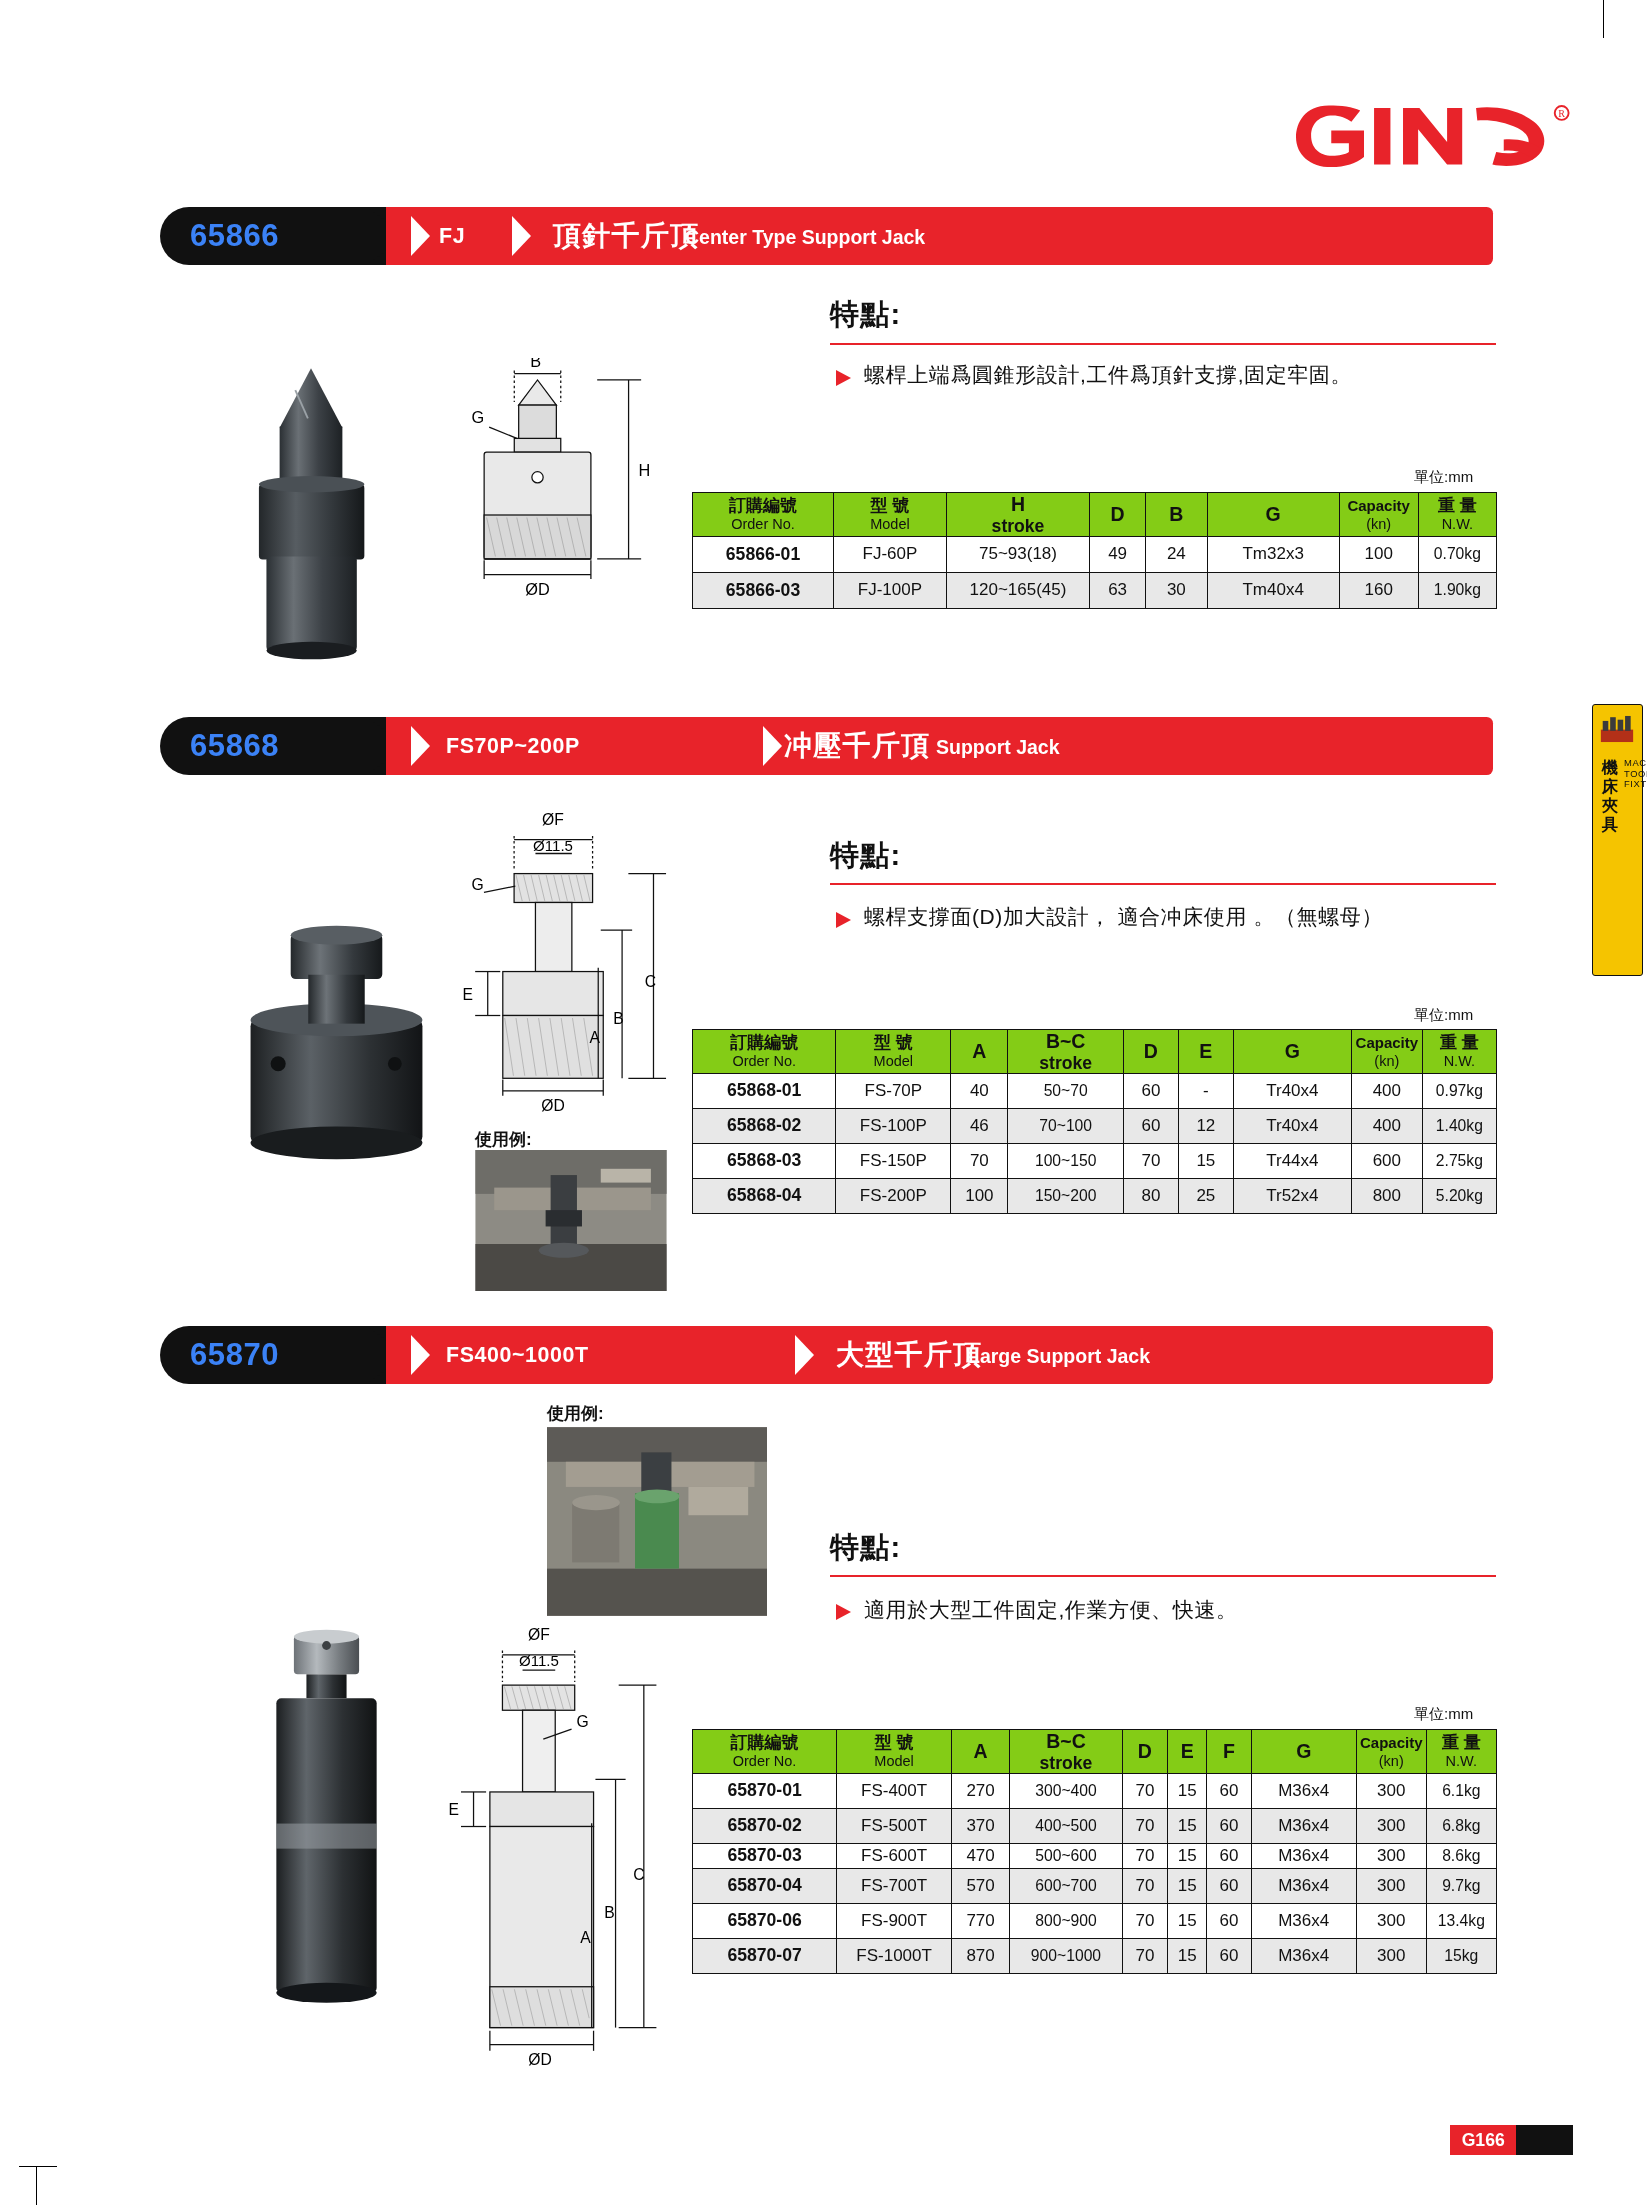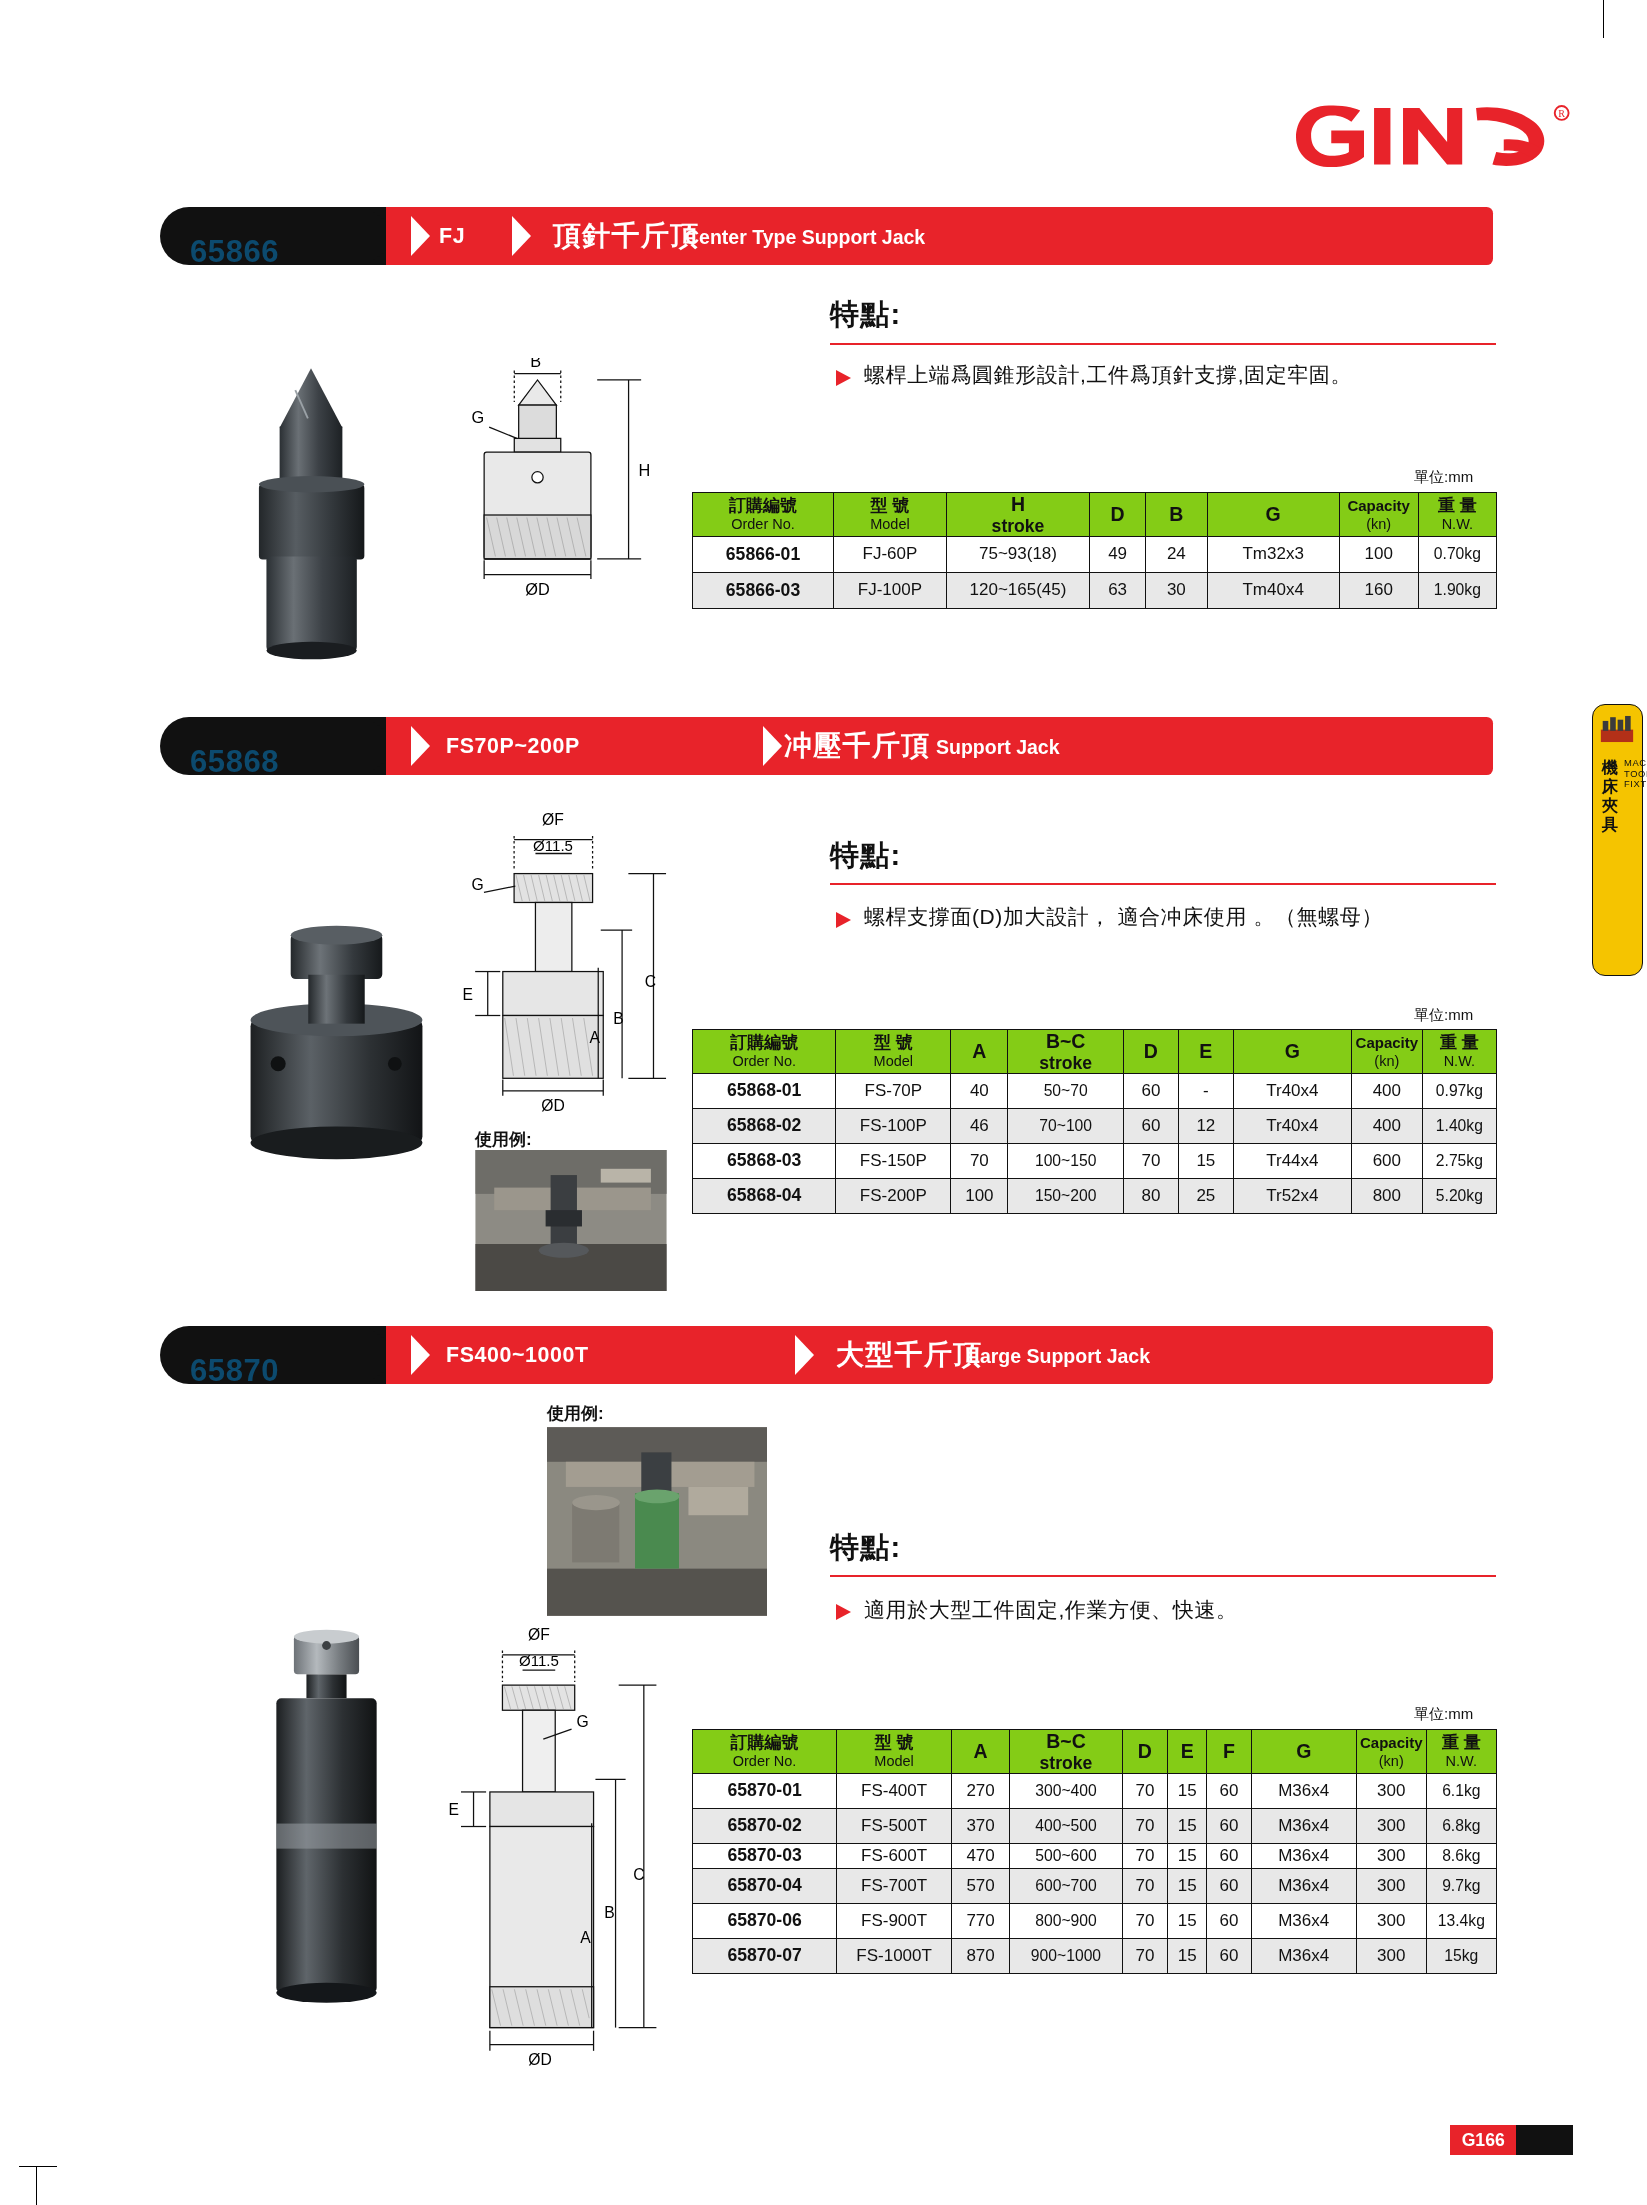--- a/index.html
+++ b/index.html
@@ -28,22 +28,22 @@
   .sec-bar .blacktip{
     position:absolute;left:207px;top:0;width:0;height:0;
     border-top:29px solid transparent;border-bottom:29px solid transparent;
     border-left:39px solid #111;
   }
   .sec-bar .red{
     position:absolute;left:226px;top:0;right:0;height:58px;background:#e8232a;
     border-radius:0 6.3px 6.3px 0;
   }
   .sec-bar .num{
-    position:absolute;left:30px;top:16px;height:58px;line-height:58px;
-    color:#0c4a6e;font-size:31px;font-weight:bold;letter-spacing:0.6px;z-index:5;
+    position:absolute;left:30px;top:0;height:58px;line-height:58px;
+    color:#3b82f6;font-size:31px;font-weight:bold;letter-spacing:0.6px;z-index:5;
   }
   .sec-bar .model{
     position:absolute;top:0;height:58px;line-height:58px;color:#fff;
     font-size:21.4px;font-weight:bold;letter-spacing:0.6px;z-index:5;
   }
   .sec-bar .chev{
     position:absolute;top:8.8px;width:21.4px;height:40px;z-index:6;
   }
   .sec-bar .chev:before{
     content:"";position:absolute;left:0;top:0;width:0;height:0;
@@ -82,21 +82,21 @@
   table.spec td.ord{font-weight:bold;font-size:17.6px;}
   table.spec td.small{font-size:15.7px;}
 
   
   .imgbox{position:absolute;}
   .usecase-label{position:absolute;font-size:17px;font-weight:bold;color:#111;}
 
   
   .sidetab{
     position:absolute;right:5px;top:704px;width:49px;height:270px;
-    background:#f5c400;border:1.3px solid #111;border-radius:13px;
+    background:#f5c400;border:1.3px solid #111;border-radius:3px;
   }
   .sidetab .ico{position:absolute;left:5.7px;top:6.3px;width:36px;height:36px;}
   .sidetab .cn{
     position:absolute;left:8.8px;top:53px;width:21.4px;
     font-size:16.3px;font-weight:bold;color:#111;line-height:19px;letter-spacing:0.6px;
   }
   .sidetab .en{
     position:absolute;left:31px;top:53px;width:14px;font-size:9.4px;color:#111;
     line-height:10.7px;letter-spacing:0.6px;
   }

